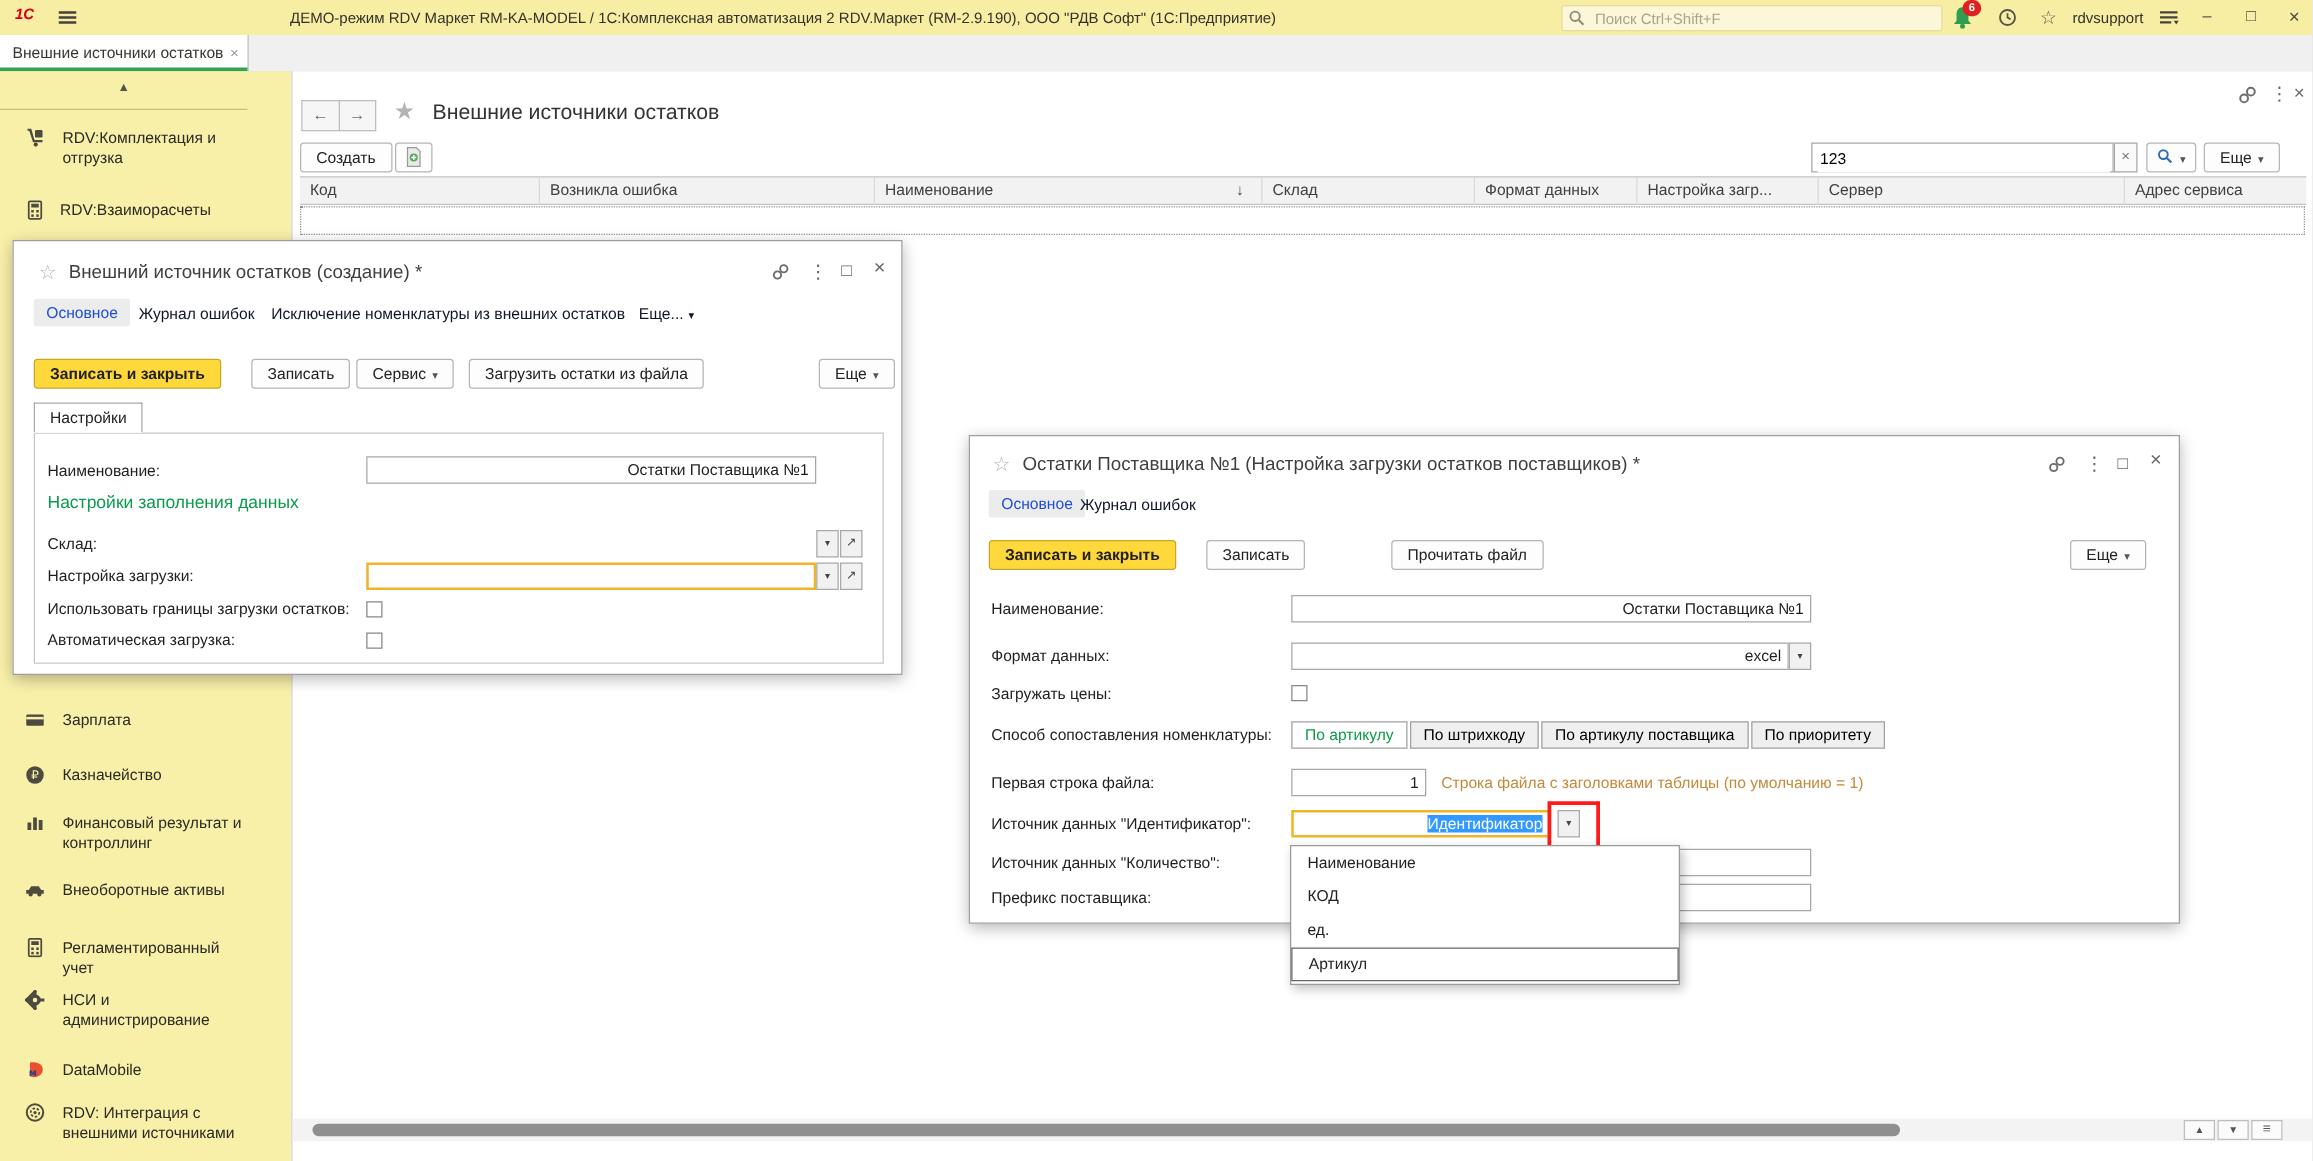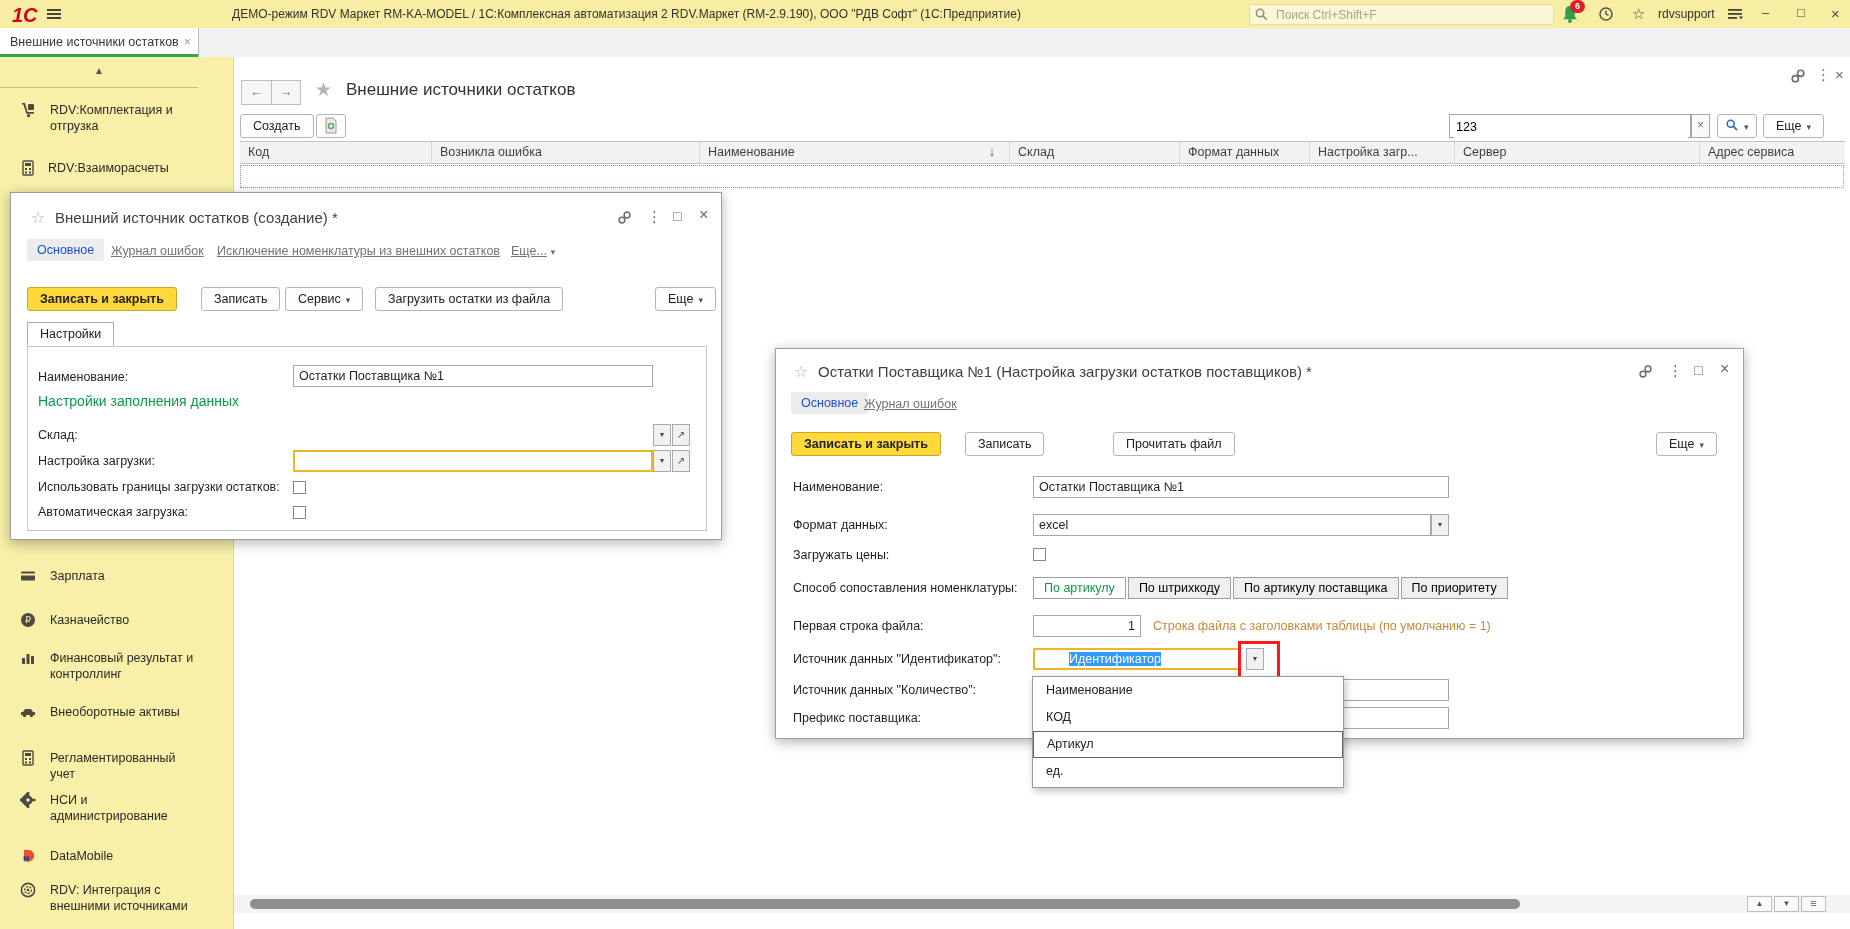--- a/index.html
+++ b/index.html
@@ -2,21 +2,21 @@
 <html><head>
 <meta charset="utf-8">
 <style>
   html,body{margin:0;padding:0;background:#d8d8d8;}
   .screen{position:relative;width:1850px;height:929px;overflow:hidden;background:#fff;
     font-family:"Liberation Sans","DejaVu Sans",sans-serif;font-size:12.5px;color:#1f1f1f;}
   .abs{position:absolute;}
 
   
   .titlebar{position:absolute;left:0;top:0;width:1850px;height:28px;background:#f7eda3;border-bottom:1px solid #e4d88f;}
-  .titlebar .logo{position:absolute;left:12px;top:4px;font-size:20px;font-weight:bold;color:#d6001c;font-style:italic;}
+  .titlebar .logo{position:absolute;left:12px;top:4px;font-size:12px;font-weight:bold;color:#d6001c;font-style:italic;}
   .tb-ic{position:absolute;top:6px;width:16px;height:16px;}
   .tb-txt{position:absolute;top:7px;font-size:12px;color:#33322c;white-space:nowrap;}
   .tb-search{position:absolute;left:1249px;top:4px;width:303px;height:19px;background:#fcf7d8;border:1px solid #e7dc9e;border-radius:2px;}
   .tb-search input{position:absolute;left:24px;top:1px;width:270px;height:15px;border:none;background:transparent;outline:none;
     font:12px "Liberation Sans","DejaVu Sans",sans-serif;color:#5a584e;}
   .tb-search input::placeholder{color:#aaa28a;}
   .bell-badge{position:absolute;left:10px;top:-4px;min-width:13px;height:13px;background:#e02020;border-radius:7px;
     color:#fff;font-size:9px;font-weight:bold;text-align:center;line-height:13px;padding:0 1px;}
   .winbtn{position:absolute;top:5px;font-size:13px;color:#4a4a44;cursor:default;}
 
@@ -70,25 +70,25 @@
   .hthumb{position:absolute;left:250px;top:899px;width:1270px;height:10px;background:#8f8f8f;border-radius:5px;}
   .corner-btn{position:absolute;top:896px;width:25px;height:16px;background:#fbfbfb;border:1px solid #bdbdbd;box-sizing:border-box;
     text-align:center;line-height:13px;font-size:8px;color:#555;}
 
   
   .dlg{position:absolute;background:#fff;border:1px solid #9e9e9e;box-shadow:0 3px 12px rgba(0,0,0,.3);z-index:10;}
   .dlg-star{position:absolute;font-size:16px;color:#b5b5b5;}
   .dlg-title{position:absolute;font-size:15px;color:#3f3f3f;white-space:nowrap;}
   .dlg-ic{position:absolute;color:#666;font-size:14px;}
   .chip{position:absolute;background:#ececec;padding:4px 10px;color:#1d4ed8;border-radius:2px;}
-  .navlink{position:absolute;color:#737373;text-decoration:underline;white-space:nowrap;}
+  .navlink{position:absolute;color:#0f172a;white-space:nowrap;}
   .navlink .ar{font-size:9px;text-decoration:none;display:inline-block;margin-left:4px;}
   .lbl{position:absolute;color:#1f1f1f;white-space:nowrap;}
   .fld{position:absolute;height:22px;border:1px solid #a6a6a6;box-sizing:border-box;background:#fff;
-    line-height:20px;padding:0 5px;overflow:hidden;white-space:nowrap;}
+    line-height:20px;padding:0 5px;overflow:hidden;white-space:nowrap;text-align:right;}
   .fld.req{border:2px solid #f0b429;line-height:18px;}
   .fld .selblue{background:#3399ff;color:#fff;margin-left:29px;}
   .cmb-ar{position:absolute;width:18px;height:22px;background:#f1f1f1;border:1px solid #a9a9a9;box-sizing:border-box;
     text-align:center;line-height:20px;font-size:8px;color:#444;}
   .open-btn{position:absolute;width:18px;height:22px;background:#f1f1f1;border:1px solid #a9a9a9;box-sizing:border-box;
     text-align:center;line-height:19px;font-size:10px;color:#444;}
   .chk{position:absolute;width:13px;height:13px;border:1px solid #878787;background:#fff;box-sizing:border-box;}
   .grp-box{position:absolute;border:1px solid #c6c6c6;}
   .ftab{position:absolute;background:#fff;border:1px solid #ababab;border-bottom:1px solid #fff;z-index:2;
     padding:4px 12px;color:#222;}
@@ -464,17 +464,17 @@
     <span class="lbl" style="left:17px;top:334px;">Источник данных "Количество":</span>
     <span class="fld" style="left:257px;top:330px;width:416px;"></span>
 
     <span class="lbl" style="left:17px;top:362px;">Префикс поставщика:</span>
     <span class="fld" style="left:257px;top:358px;width:416px;"></span>
   </div>
 
   <div class="popup">
     <div class="it">Наименование</div>
     <div class="it">КОД</div>
+    <div class="it">ед.</div>
     <div class="it focus">Артикул</div>
-    <div class="it">ед.</div>
   </div>
 
 </div>
 
 </body></html>

